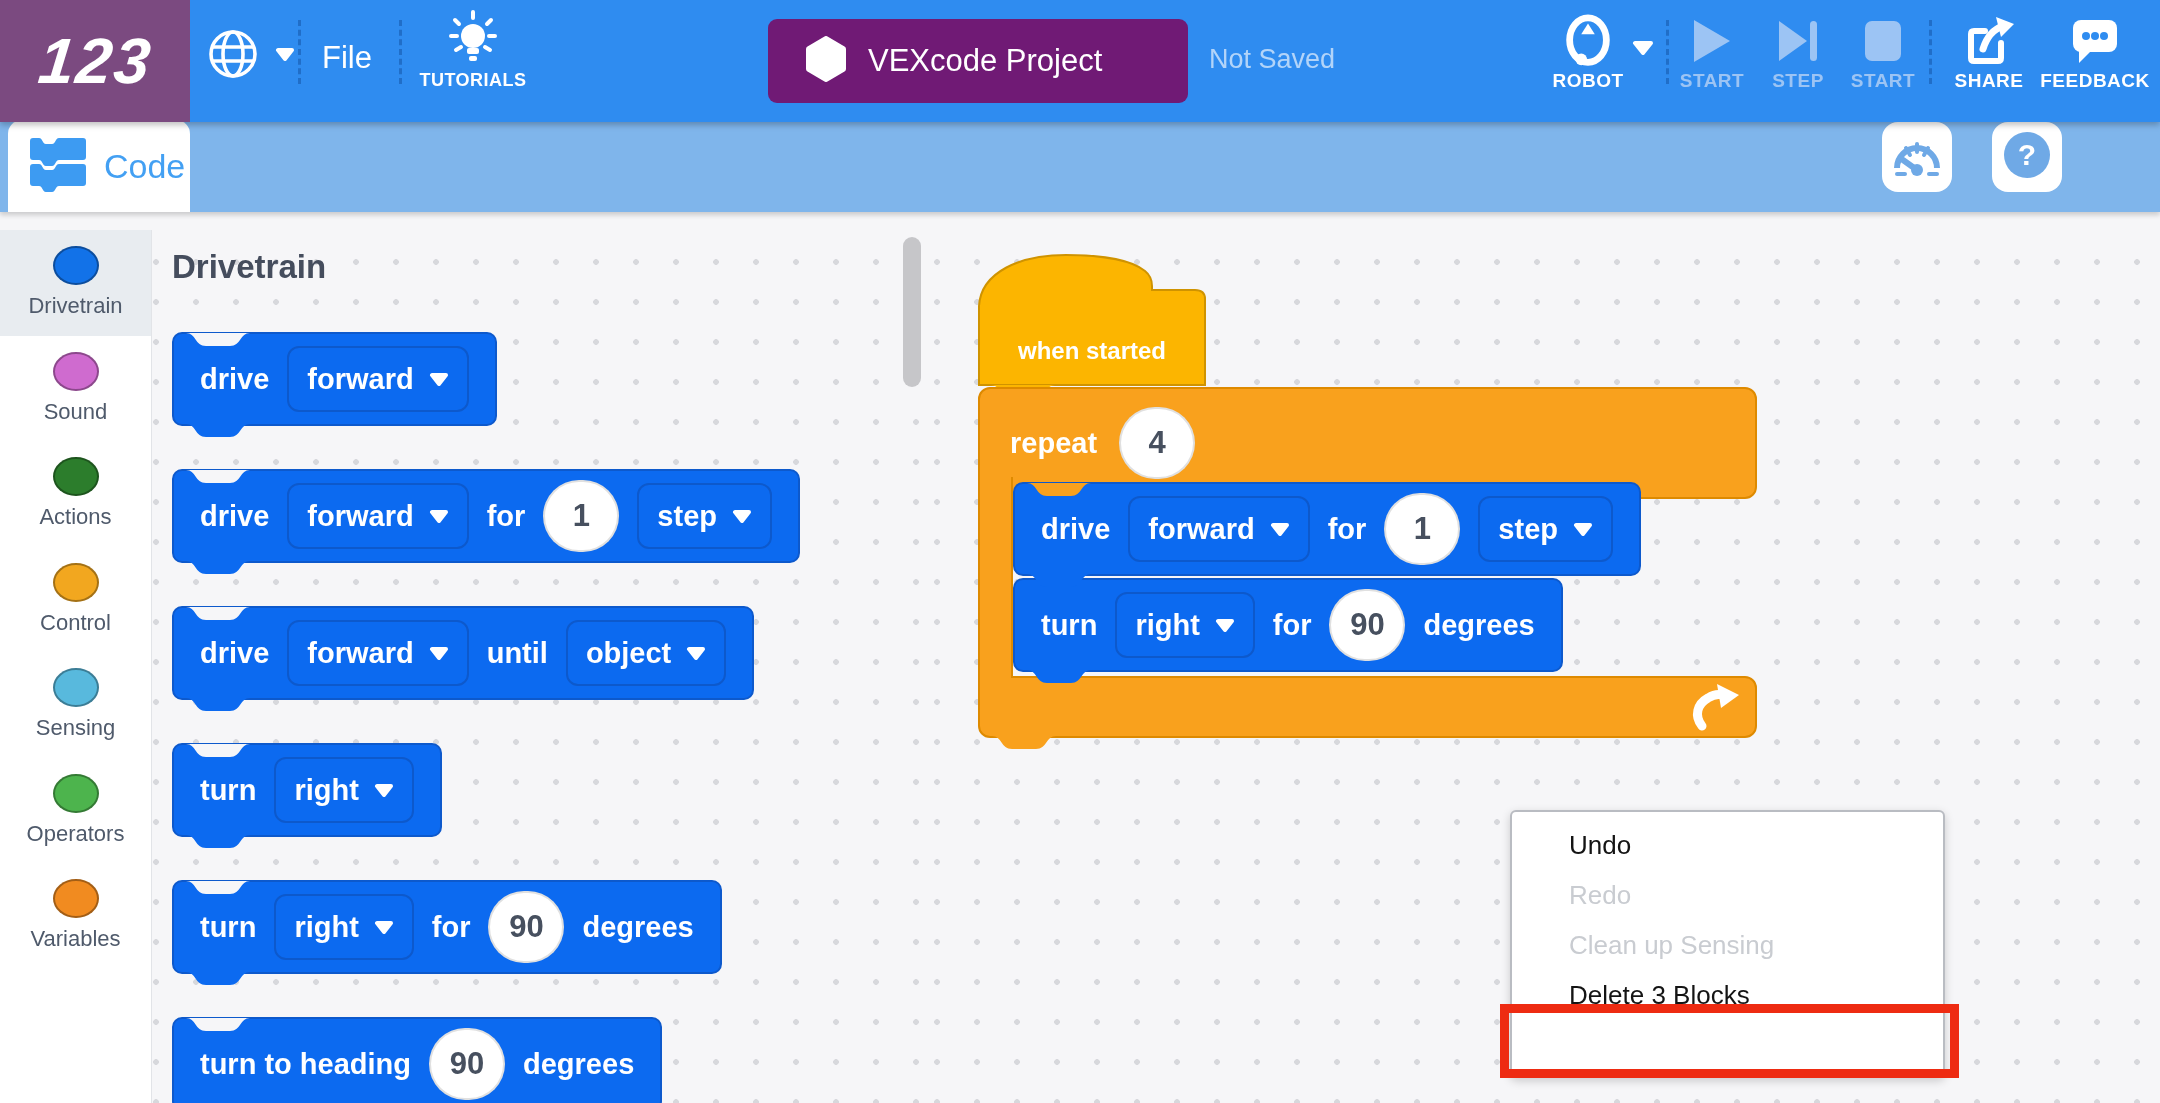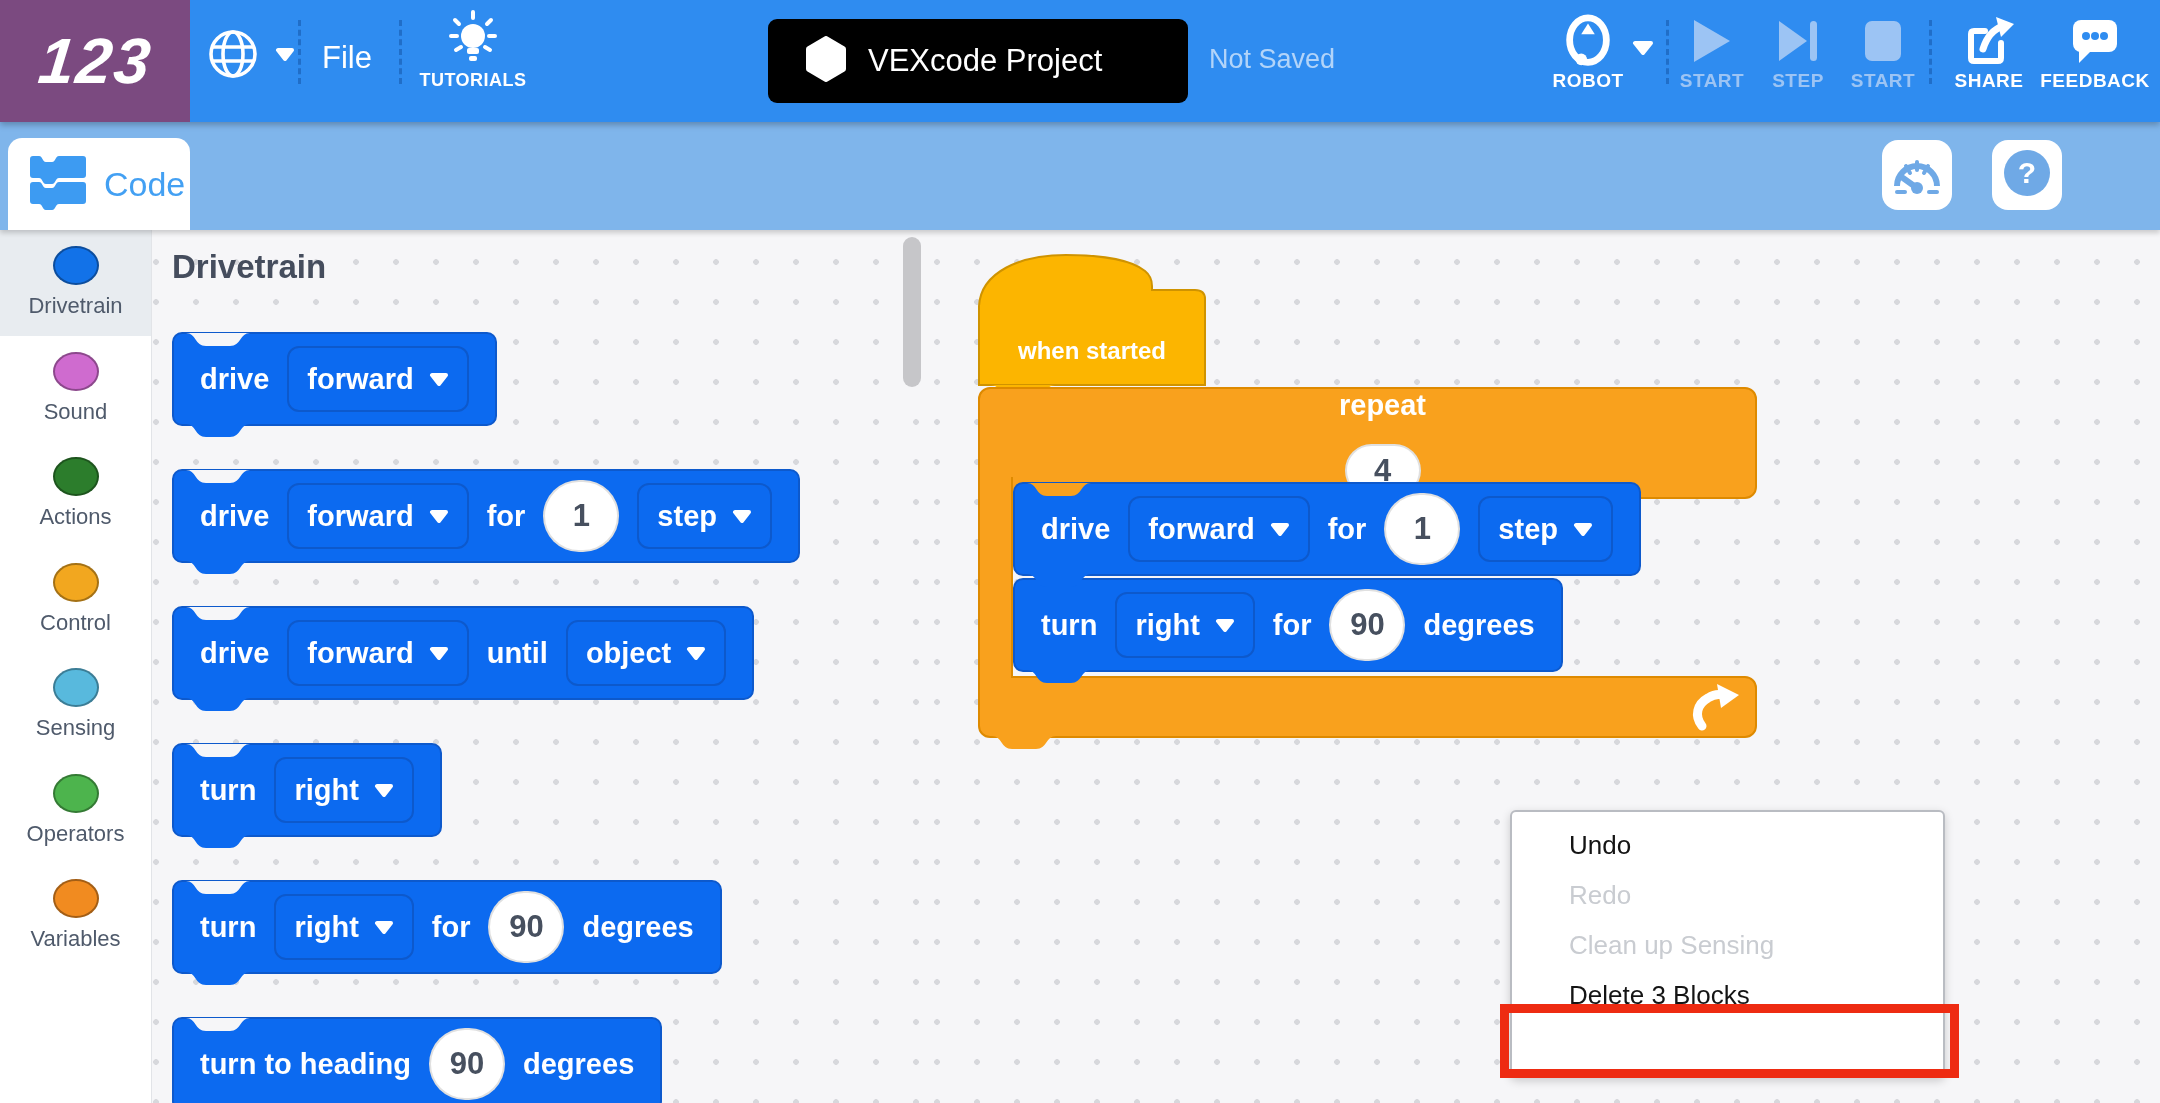--- a/index.html
+++ b/index.html
@@ -11,32 +11,32 @@
             box-shadow:0 3px 6px rgba(0,0,0,.25); z-index:40; }
   .logo { position:absolute; left:0; top:0; width:190px; height:122px; background:#7b4a80;
           display:flex; align-items:center; justify-content:center; }
   .logo span { color:#fff; font-size:64px; font-weight:900; font-style:italic; letter-spacing:2px;
                transform:skewX(-6deg); }
   .globe-group { position:absolute; left:205px; top:26px; display:flex; align-items:center; gap:14px; }
   .hsep { position:absolute; top:20px; height:64px; border-left:3px dashed rgba(16,74,150,.45); }
   .file-label { position:absolute; left:322px; top:40px; color:#fff; font-size:31px; }
   .tut-group { position:absolute; left:418px; top:10px; width:110px; text-align:center; color:#fff; }
   .tut-group .lbl { font-size:18px; font-weight:bold; letter-spacing:.5px; margin-top:4px; }
-  .project-pill { position:absolute; left:768px; top:19px; width:420px; height:84px; background:#000000;
+  .project-pill { position:absolute; left:768px; top:19px; width:420px; height:84px; background:#701a75;
                   border-radius:9px; display:flex; align-items:center; gap:22px; padding-left:38px; }
   .project-pill .pname { color:#fff; font-size:31px; }
   .not-saved { position:absolute; left:1209px; top:44px; color:rgba(228,240,252,.72); font-size:27px; }
   .hbtn { position:absolute; top:12px; text-align:center; color:#fff; cursor:pointer; }
   .hbtn .lbl { display:block; font-size:19px; font-weight:bold; letter-spacing:.5px; margin-top:0; }
   .hbtn.disabled { color:#9cc4f4; }
   .hbtn .ic { height:58px; display:flex; align-items:center; justify-content:center; }
   .robot-caret { position:absolute; left:1632px; top:40px; }
 
   
-  .subheader { position:absolute; left:0; top:122px; width:2160px; height:108px; background:#7fb5eb;
+  .subheader { position:absolute; left:0; top:104px; width:2160px; height:108px; background:#7fb5eb;
                box-shadow:0 3px 5px rgba(0,0,0,.18); z-index:30; }
   .code-tab { position:absolute; left:8px; top:16px; width:182px; height:92px; background:#fff;
               border-radius:14px 14px 0 0; display:flex; align-items:center; gap:16px; padding-left:22px; }
   .code-tab .lbl { color:#43a0f3; font-size:34px; }
   .sq-btn { position:absolute; top:18px; width:70px; height:70px; background:#fff; border-radius:16px;
             display:flex; align-items:center; justify-content:center; }
 
   
   .workspace { position:absolute; left:0; top:230px; width:2160px; height:873px; overflow:hidden;
                background:#f6f6f8; }
@@ -73,21 +73,21 @@
   .notch { position:absolute; left:12px; width:64px; height:15px; }
   .notch.cut { top:-2px; }
   .notch.tab { top:calc(100% - 1px); }
 
   .abs { position:absolute; }
 
   
   .rep-bar { background:#f9a11d; border:2px solid #de8a00; }
   .rep-top { left:978px; top:157px; width:779px; height:112px; border-radius:12px 12px 12px 0;
              display:flex; align-items:center; gap:22px; padding-left:30px; z-index:1;
-             color:#fff; font-size:29px; font-weight:600;flex-direction:column; }
+             color:#fff; font-size:29px; font-weight:600; }
   .rep-bottom { left:978px; top:446px; width:779px; height:62px; border-radius:0 12px 12px 12px; z-index:1; }
   .rep-arm { left:978px; top:247px; width:35px; height:201px; background:#f9a11d;
              border-left:2px solid #de8a00; border-right:2px solid #de8a00; z-index:2; }
   .loop-arrow { position:absolute; right:14px; top:4px; }
 
   .hat { left:978px; top:24px; width:228px; height:133px; z-index:5; }
   .hat .hat-lbl { position:absolute; left:0; right:0; top:60px; bottom:0; display:flex; align-items:center;
                   justify-content:center; color:#fff; font-size:24px; font-weight:600; }
 
   

